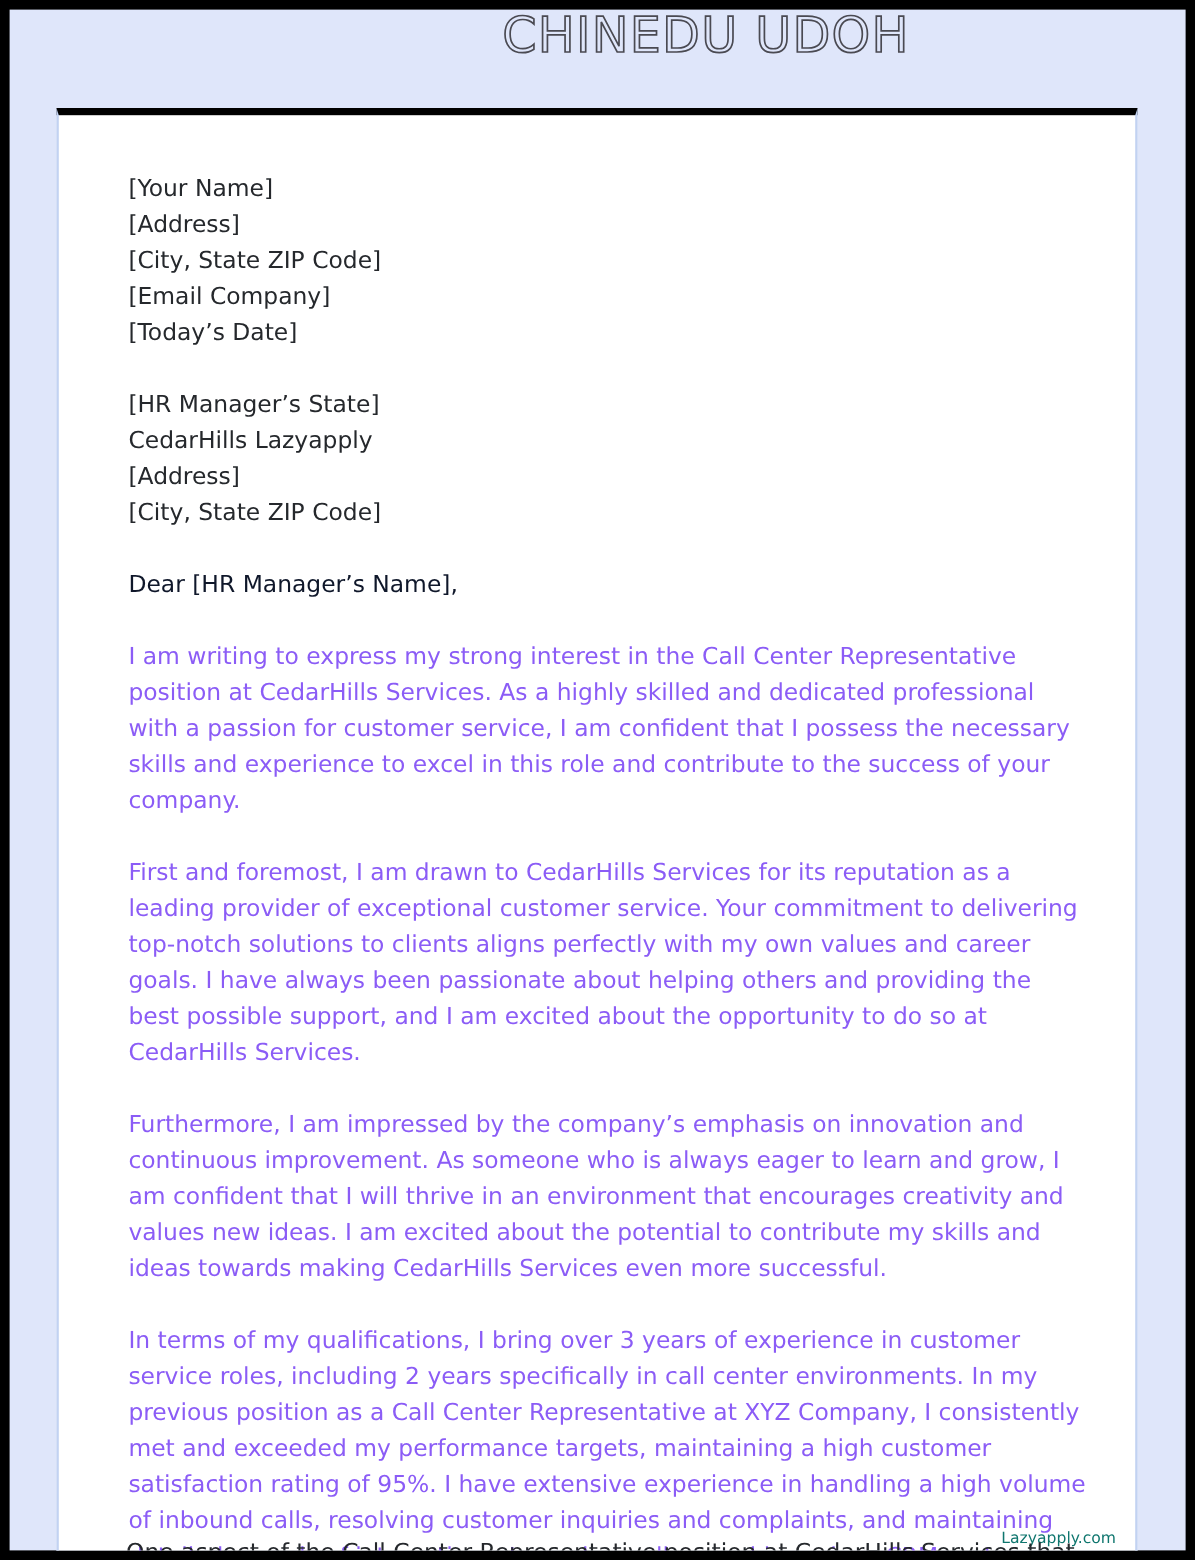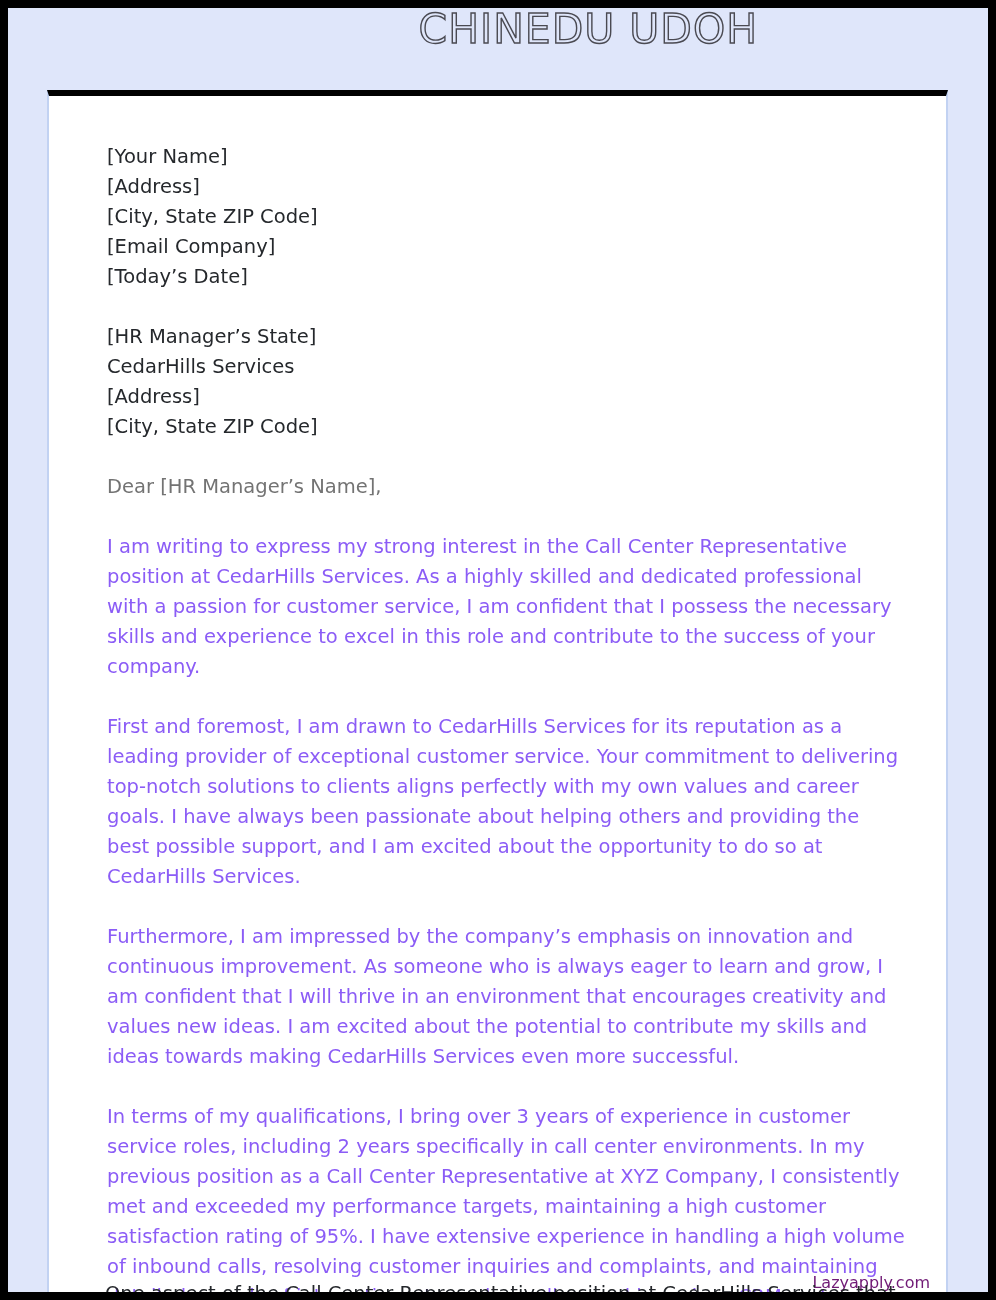--- a/index.html
+++ b/index.html
@@ -89,39 +89,39 @@
     white-space: nowrap;
   }
 
   .block-gap {
     height: 30px;
   }
 
   .salutation {
     font-size: 19.5px;
     line-height: 30px;
-    color: #737373;
+    color: #0f172a;
   }
 
   .para {
     font-size: 19.5px;
     line-height: 30px;
     color: #8b5cf6;
     text-align: left;
     margin: 0;
     width: 798px;
   }
 
   #watermark {
     position: absolute;
     right: 16px;
     bottom: 6px;
-    font-size: 16px;
+    font-size: 13px;
     line-height: 18px;
-    color: #701a75;
+    color: #0f766e;
     white-space: nowrap;
   }
 
   
   #overflow-text {
     position: absolute;
     left: 97px;
     top: 1271px;
     width: 860px;
     font-size: 19.5px;
@@ -150,21 +150,21 @@
           <div class="addr-line">[Address]</div>
           <div class="addr-line">[City, State ZIP Code]</div>
           <div class="addr-line">[Email Company]</div>
           <div class="addr-line">[Today’s Date]</div>
         </div>
 
         <div class="block-gap"></div>
 
         <div>
           <div class="addr-line">[HR Manager’s State]</div>
-          <div class="addr-line">CedarHills Services</div>
+          <div class="addr-line">CedarHills Lazyapply</div>
           <div class="addr-line">[Address]</div>
           <div class="addr-line">[City, State ZIP Code]</div>
         </div>
 
         <div class="block-gap"></div>
 
         <div class="salutation">Dear [HR Manager’s Name],</div>
 
         <div class="block-gap"></div>
 

